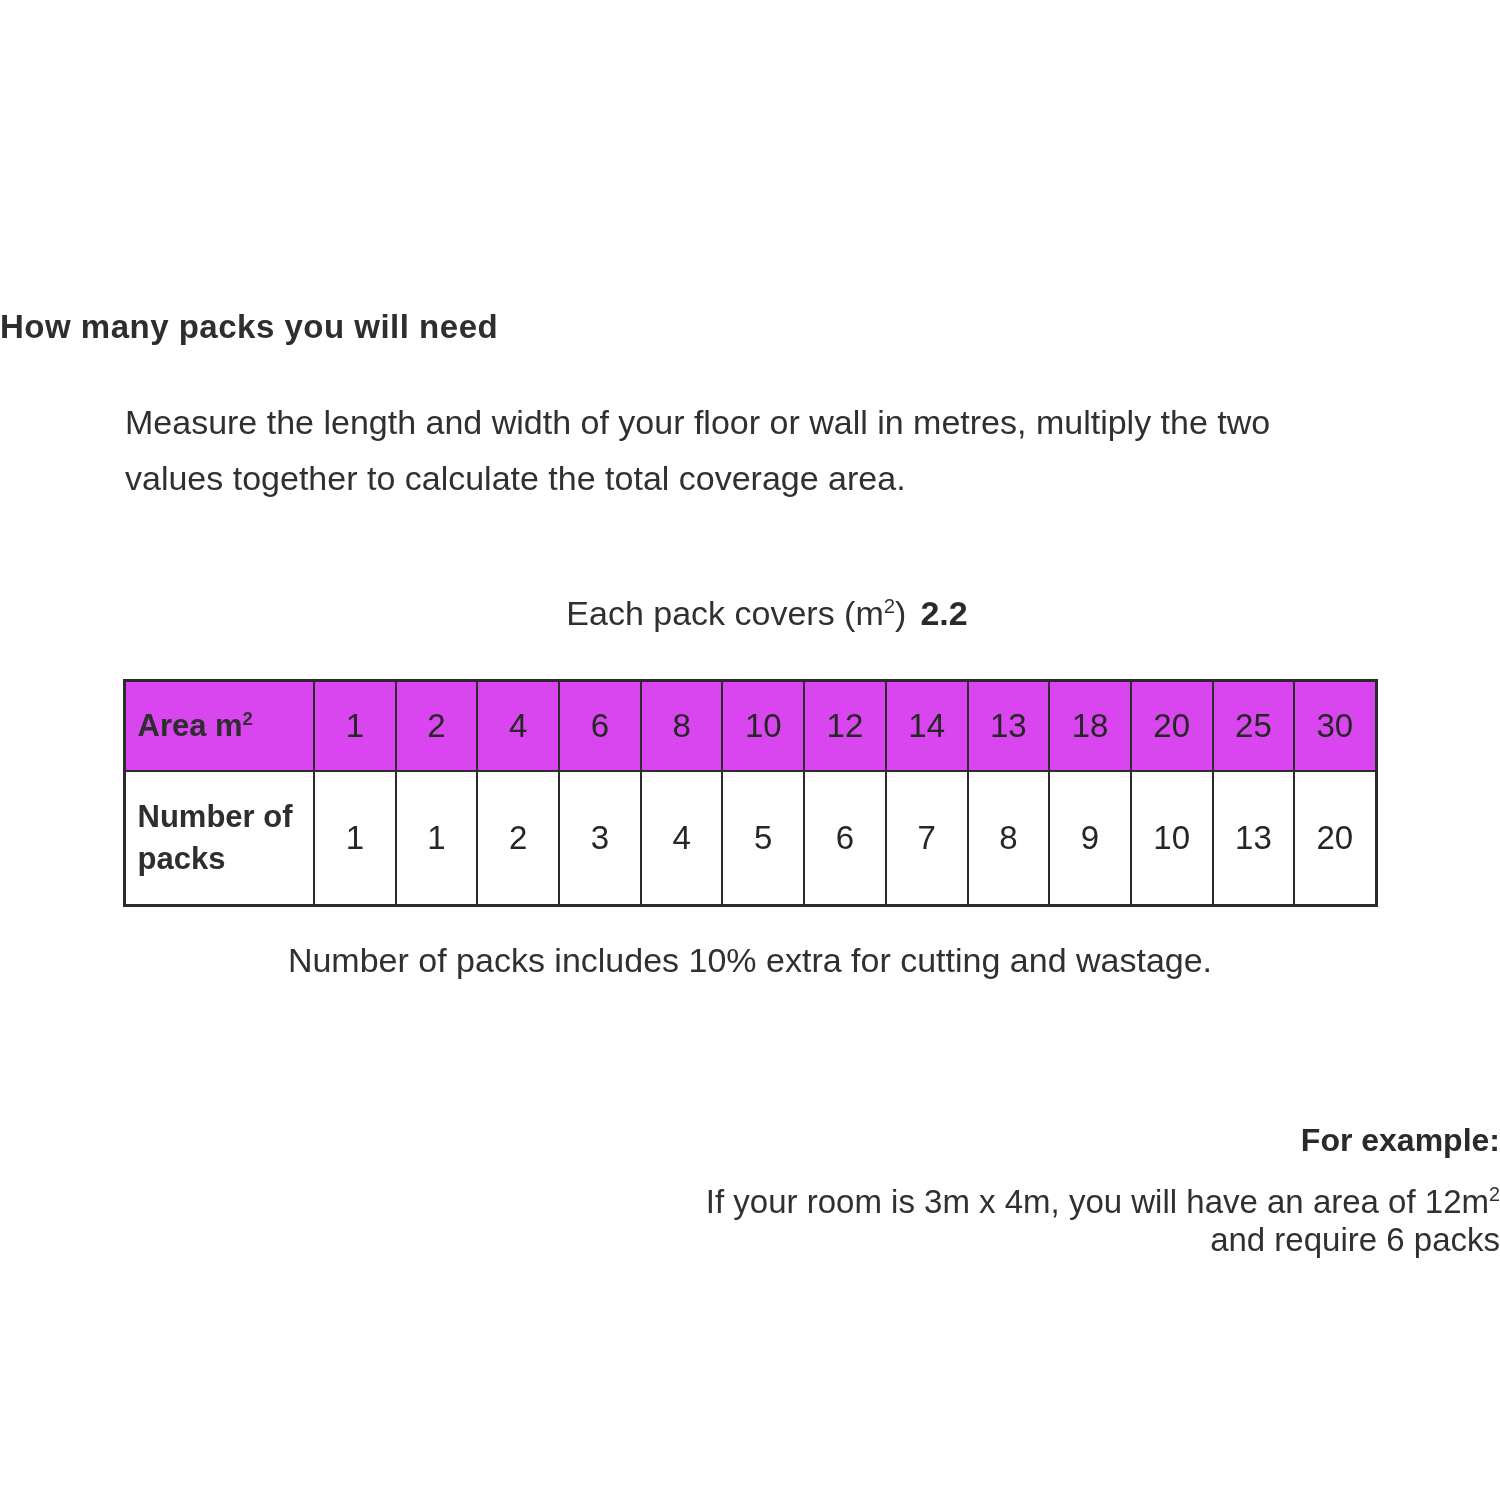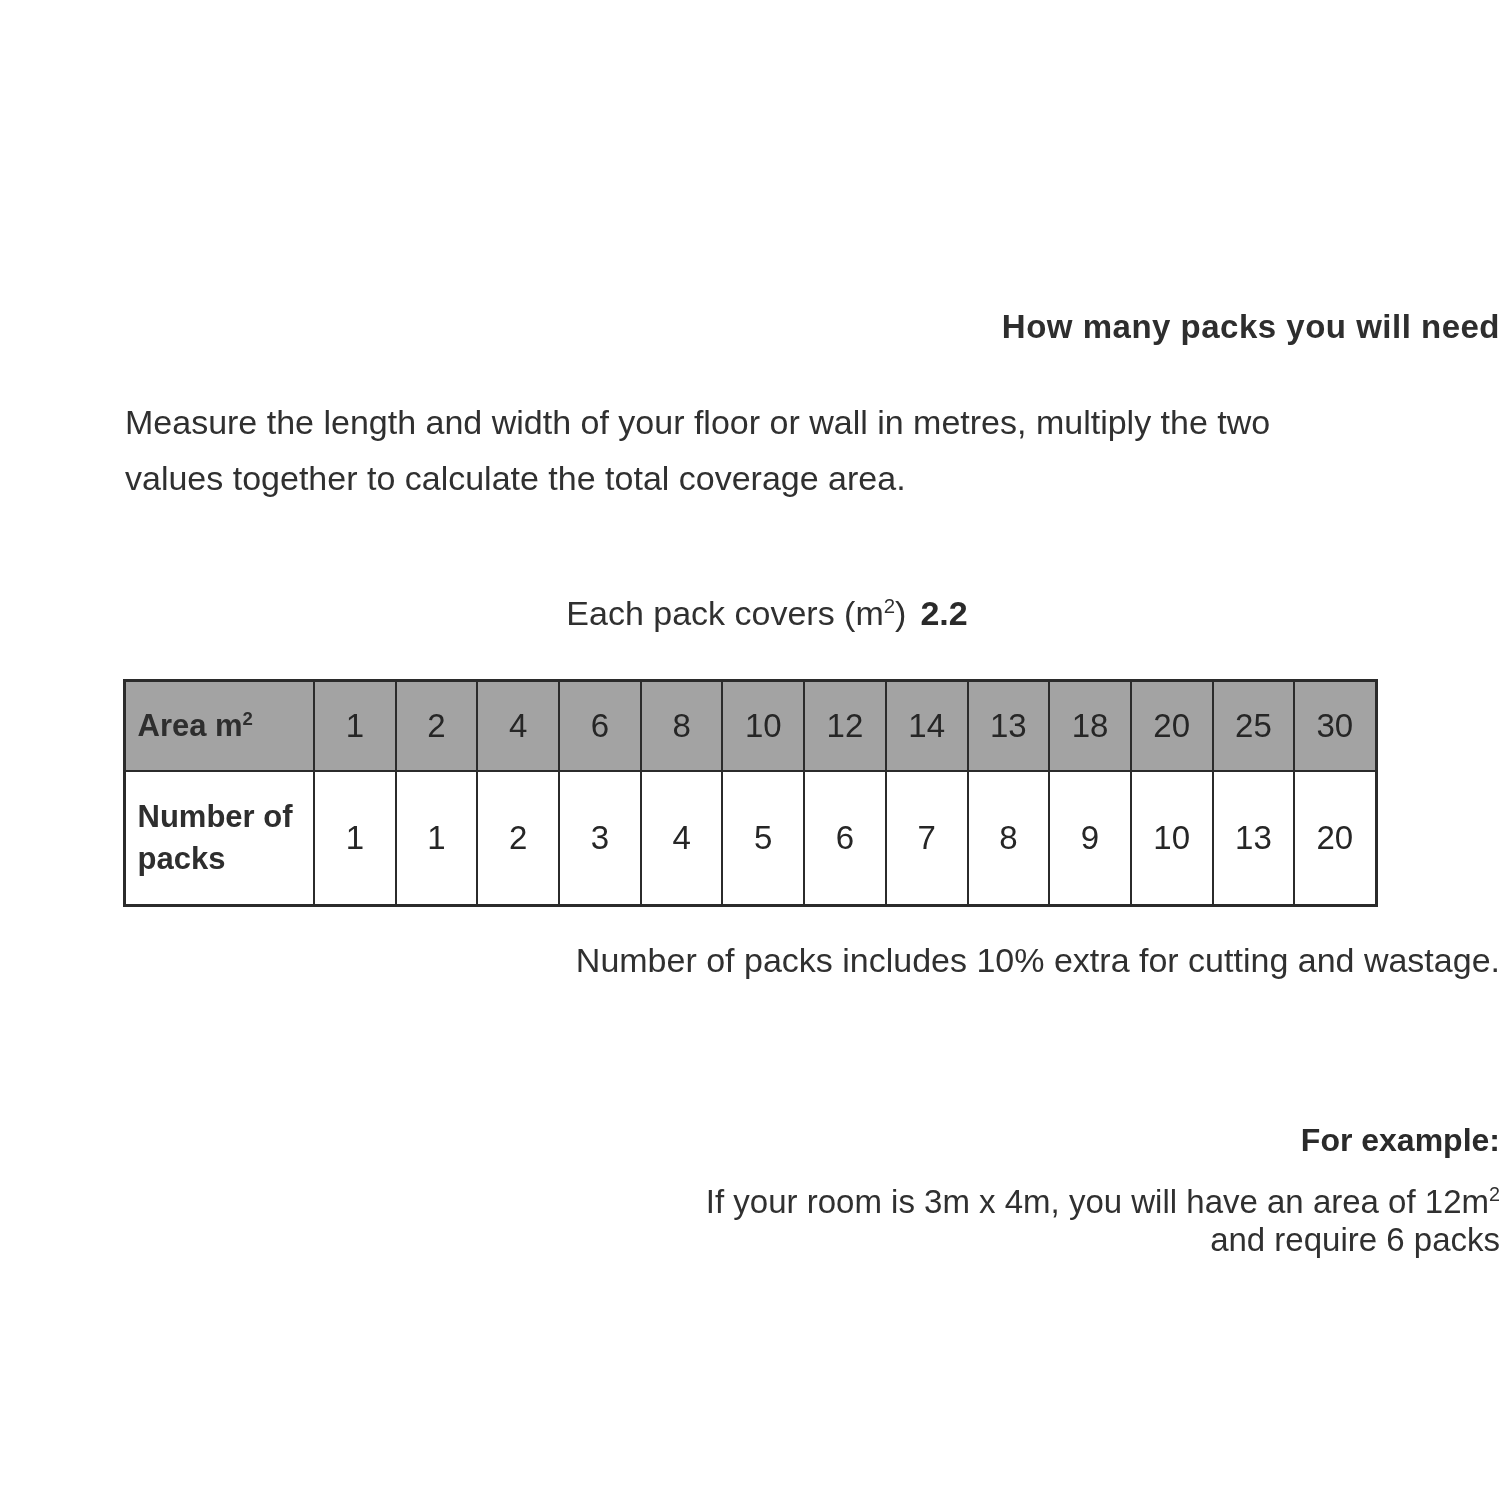--- a/index.html
+++ b/index.html
@@ -12,21 +12,21 @@
     overflow: hidden;
   }
   .page {
     position: relative;
     width: 1500px;
     height: 1500px;
     background: #ffffff;
   }
   .title {
     margin-top: 308px;
-    text-align: right;
+    text-align: left;
     font-size: 33px;
     font-weight: bold;
     letter-spacing: 0.5px;
     color: #2e2e2e;
   }
   .intro {
     margin: 48px auto 0 auto;
     max-width: 1250px;
     text-align: left;
     font-size: 34px;
@@ -59,21 +59,21 @@
   }
   table.packs-table td {
     border: 2px solid #2b2b2b;
     font-size: 33px;
     text-align: center;
     vertical-align: middle;
     color: #262626;
     background: #ffffff;
   }
   table.packs-table tr.header-row td {
-    background: #a3a3a3;
+    background: #d946ef;
     height: 90px;
   }
   table.packs-table tr.data-row td {
     height: 135px;
   }
   td.row-label {
     text-align: left !important;
     font-weight: bold;
     padding-left: 12px;
     padding-right: 8px;
@@ -81,21 +81,21 @@
     line-height: 1.35;
     color: #2e2e2e !important;
   }
   td.row-label sup {
     font-size: 60%;
     vertical-align: super;
     line-height: 0;
   }
   .note {
     margin-top: 34px;
-    text-align: right;
+    text-align: center;
     font-size: 34px;
     color: #303030;
   }
   .example {
     margin-top: 142px;
     text-align: right;
   }
   .example-heading {
     font-size: 32px;
     font-weight: bold;

